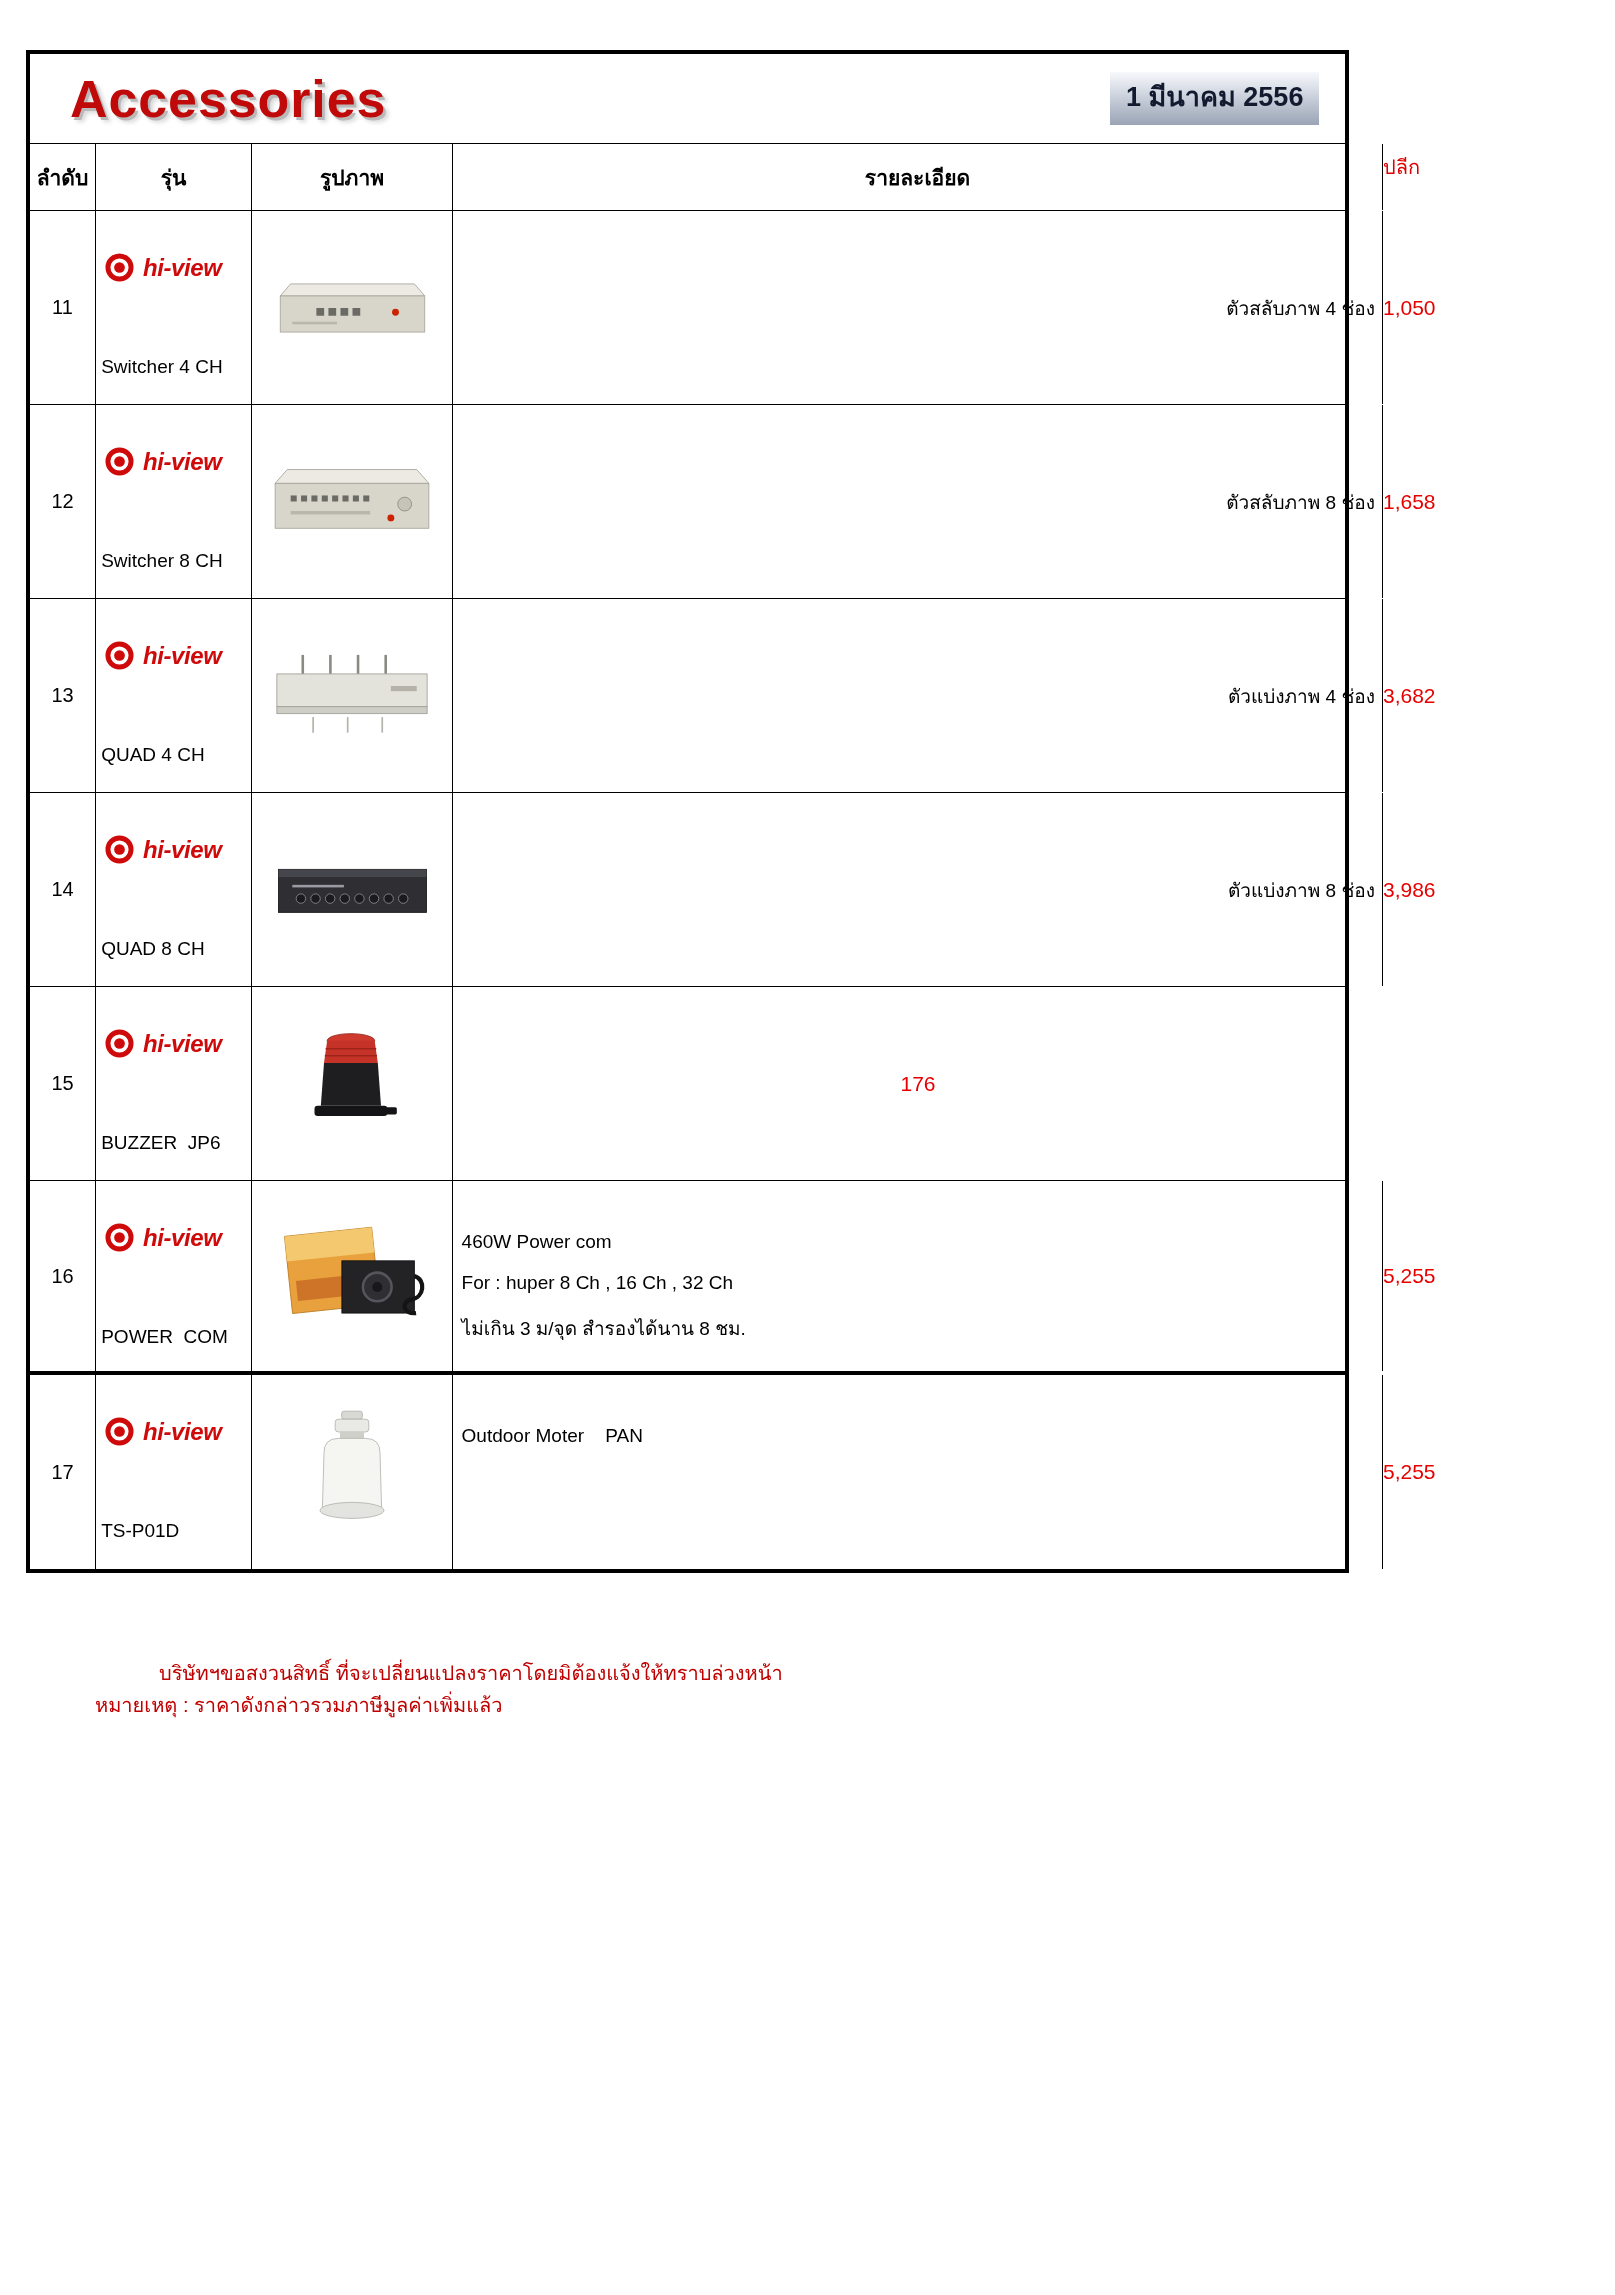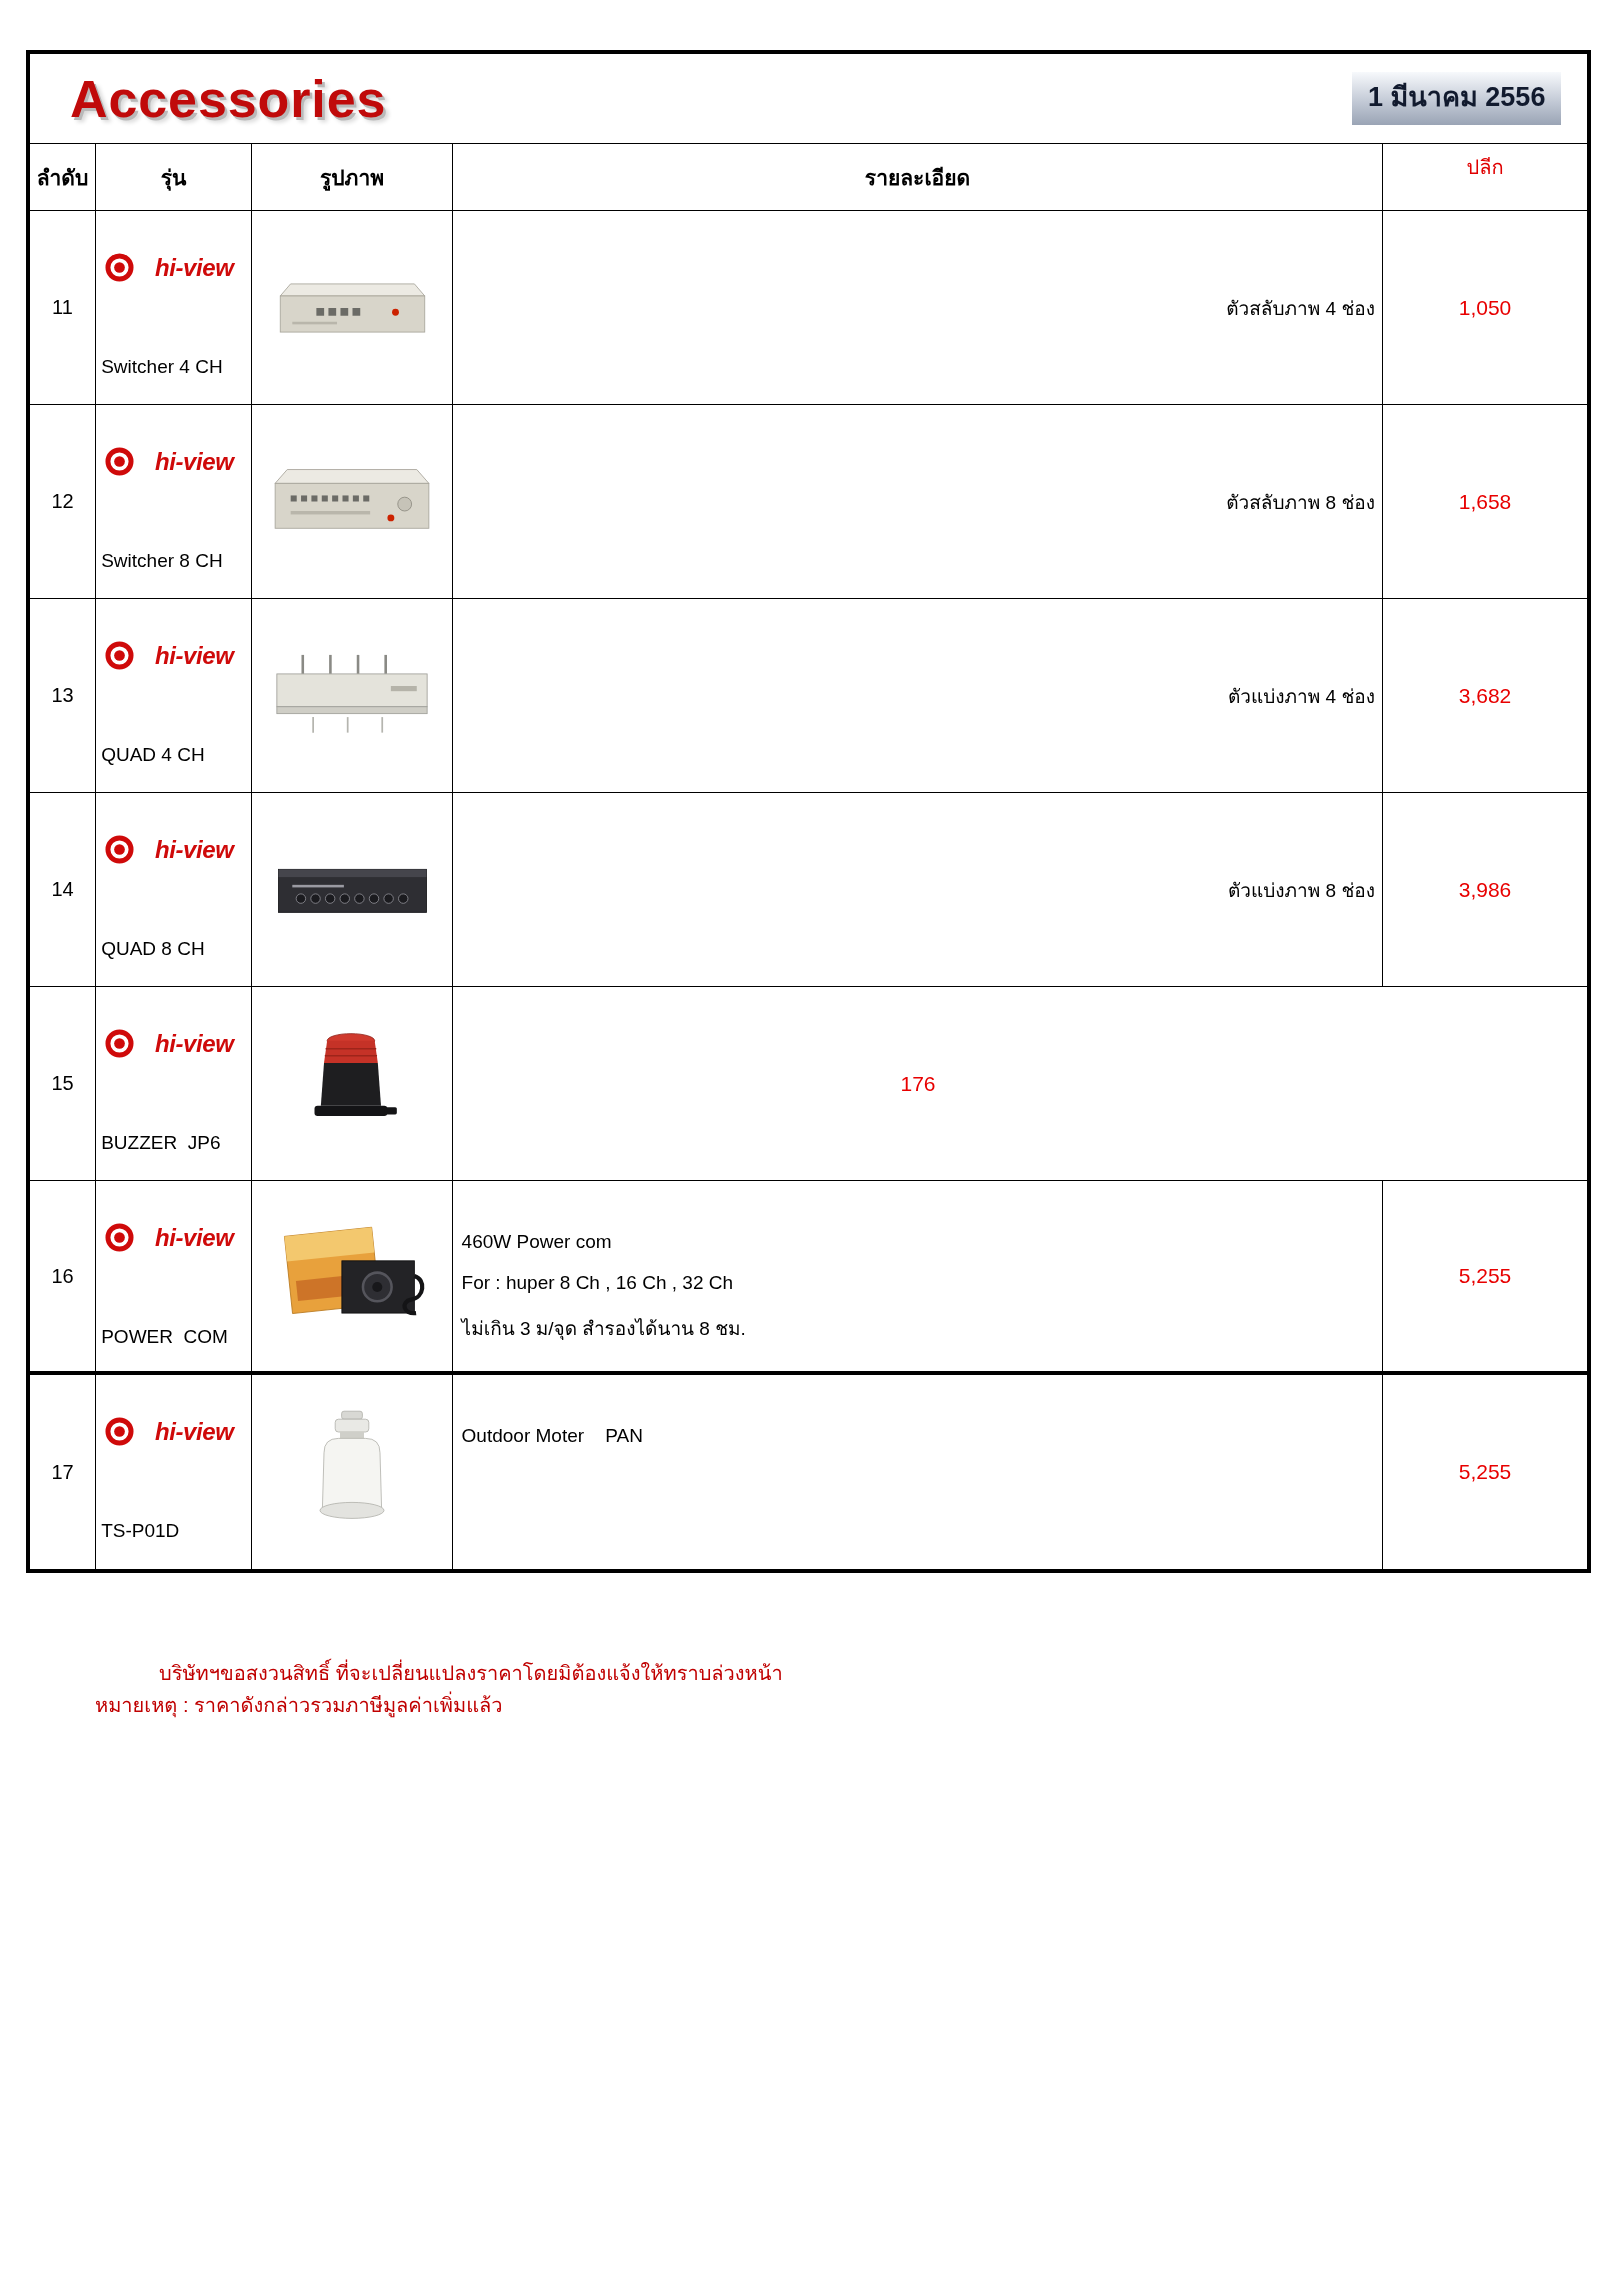--- a/index.html
+++ b/index.html
@@ -4,21 +4,21 @@
 <style>
   * { box-sizing: border-box; }
   html, body { margin: 0; padding: 0; }
   body {
     width: 1616px; height: 2295px;
     background: #ffffff;
     font-family: "Liberation Sans", "DejaVu Sans", sans-serif;
     color: #000;
     position: relative;
   }
-  .sheet { position: absolute; left: 26px; top: 50px; width: 1565px; }
+  .sheet { position: absolute; left: 26px; top: 50px; width: 1323px; }
 
   .ptable { border: 4.3px solid #000; background: #fff; }
 
   
   .titlebar {
     height: 90px;
     display: flex; align-items: center; justify-content: space-between;
     padding: 0 26px 0 40px;
     border-bottom: 1.7px solid #000;
   }
@@ -51,21 +51,21 @@
     align-items: flex-start; padding-top: 7px;
   }
 
   .prow { height: 194px; border-bottom: 1.7px solid #000; }
   .prow:last-child { border-bottom: none; }
   .prow.thick-bottom { border-bottom-width: 4.3px; }
 
   .c-index { display: flex; align-items: center; justify-content: center; font-size: 20px; text-align: center; }
 
   .c-model { position: relative; }
-  .brand { position: absolute; top: 40px; left: 7px; display: flex; align-items: center; gap: 19px; }
+  .brand { position: absolute; top: 40px; left: 7px; display: flex; align-items: center; gap: 7px; }
   .brandname { color: #cf0a0a; font-weight: bold; font-style: italic; font-size: 24px; letter-spacing: -0.4px; }
   .modelname { position: absolute; top: 145px; left: 5.2px; font-size: 19px; white-space: pre-wrap; }
 
   .c-image { display: flex; align-items: center; justify-content: center; }
 
   .c-desc { font-size: 19px; padding-left: 8.6px; padding-right: 7px; }
   .c-desc.v-center { display: flex; flex-direction: column; justify-content: center; align-items: flex-end; }
   .c-desc.v-top { padding-top: 50px; }
   .desc-line { margin: 0; white-space: pre-wrap; }
   .v-top .desc-line { margin-bottom: 19px; }

